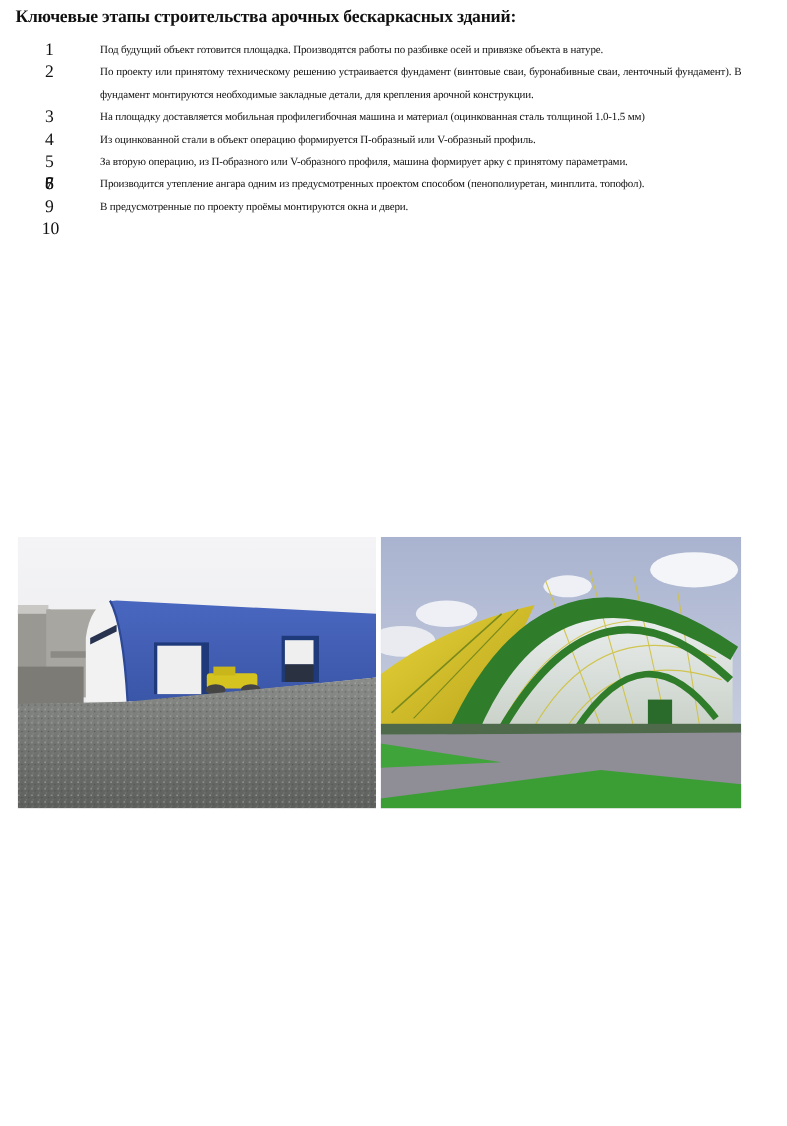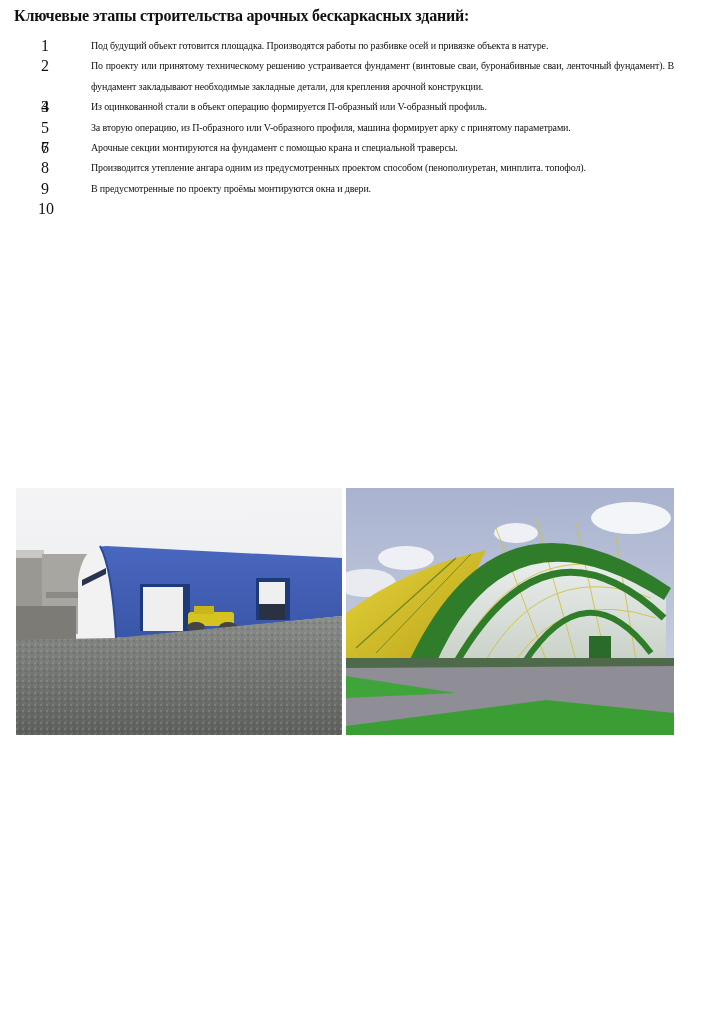--- a/index.html
+++ b/index.html
@@ -77,39 +77,39 @@
 
 <div class="title">Ключевые этапы строительства арочных бескаркасных зданий:</div>
 
 <ol class="steps">
   <li class="step">
     <span class="step-num">1</span>
     <span class="step-text">Под будущий объект готовится площадка. Производятся работы по разбивке осей и привязке объекта в натуре.</span>
   </li>
   <li class="step">
     <span class="step-num">2</span>
-    <span class="step-text">По проекту или принятому техническому решению устраивается фундамент (винтовые сваи, буронабивные сваи, ленточный фундамент). В фундамент закладывают необходимые закладные детали, для крепления арочной конструкции.</span>
+    <span class="step-text">По проекту или принятому техническому решению устраивается фундамент (винтовые сваи, буронабивные сваи, ленточный фундамент). В фундамент монтируются необходимые закладные детали, для крепления арочной конструкции.</span>
   </li>
   <li class="step">
     <span class="step-num">3</span>
+    <span class="step-text">На площадку доставляется мобильная профилегибочная машина и материал (оцинкованная сталь толщиной 1.0-1.5 мм)</span>
   </li>
   <li class="step">
     <span class="step-num">4</span>
     <span class="step-text">Из оцинкованной стали в объект операцию формируется П-образный или V-образный профиль.</span>
   </li>
   <li class="step">
     <span class="step-num">5</span>
     <span class="step-text">За вторую операцию, из П-образного или V-образного профиля, машина формирует арку с принятому параметрами.</span>
   </li>
   <li class="step">
     <span class="step-num">6</span>
   </li>
   <li class="step">
     <span class="step-num">7</span>
-    <span class="step-text">Арочные секции монтируются на фундамент с помощью крана и специальной траверсы.</span>
   </li>
   <li class="step">
     <span class="step-num">8</span>
     <span class="step-text">Производится утепление ангара одним из предусмотренных проектом способом (пенополиуретан, минплита. топофол).</span>
   </li>
   <li class="step">
     <span class="step-num">9</span>
     <span class="step-text">В предусмотренные по проекту проёмы монтируются окна и двери.</span>
   </li>
   <li class="step">

